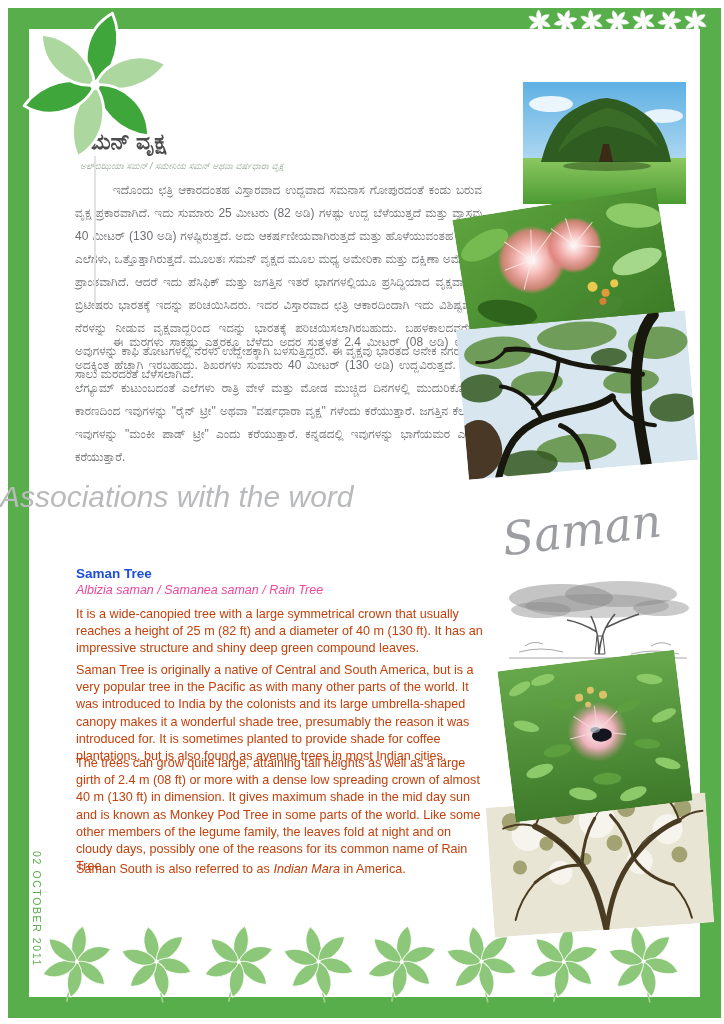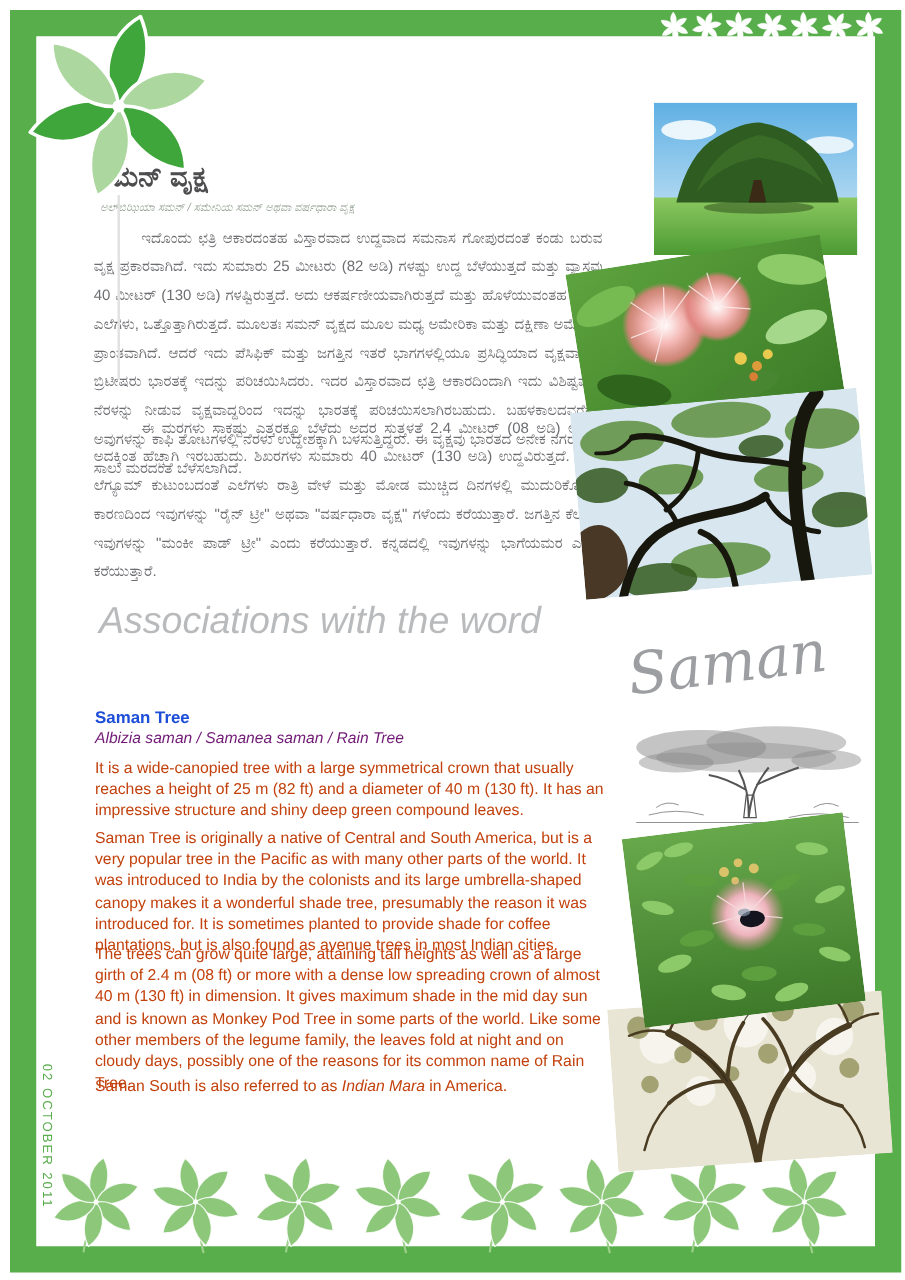--- a/index.html
+++ b/index.html
@@ -25,27 +25,27 @@
   .pw-bottom-row .p:nth-child(odd) svg{transform:rotate(14deg);}
   .pw-bottom-row .p:nth-child(even) svg{transform:rotate(-9deg);}
   
   .kn-title{position:absolute;left:78px;top:129px;font-size:22px;font-weight:bold;color:#4d4d4f;z-index:3;}
   .kn-sub{position:absolute;left:80px;top:161px;font-size:9px;font-style:italic;color:#99a598;z-index:3;}
   .kn-para{position:absolute;left:75px;width:407px;font-size:12px;line-height:23px;
         text-align:justify;text-indent:38px;color:#6d6e71;z-index:3;}
   .kn-p1{top:179px;}
   .kn-p2{top:331px;}
   
-  .headline1{position:absolute;left:0;top:480px;width:512px;text-align:center;
+  .headline1{position:absolute;left:0;top:480px;width:512px;text-align:left;
         font-size:30px;font-style:italic;color:#b9babc;z-index:3;}
   .headline2{position:absolute;left:502px;top:503px;font-size:46px;font-style:italic;
         font-family:"DejaVu Serif",serif;color:#9c9ea1;transform:rotate(-7deg);z-index:3;}
   
   .en-h{position:absolute;left:76px;top:566px;font-size:13.5px;font-weight:bold;color:#1d4ed8;z-index:3;}
-  .en-sub{position:absolute;left:76px;top:583px;font-size:12.5px;font-style:italic;color:#701a75;z-index:3;}
+  .en-sub{position:absolute;left:76px;top:583px;font-size:12.5px;font-style:italic;color:#ec4899;z-index:3;}
   .en-p{position:absolute;left:76px;width:409px;font-size:12.6px;line-height:17.2px;color:#c2410c;z-index:3;}
   .en-p1{top:606px;} .en-p2{top:662px;} .en-p3{top:755px;} .en-p4{top:861px;}
   .it{font-style:italic;}
   
   .photo{position:absolute;overflow:hidden;}
   .ph1{left:523px;top:82px;width:163px;height:122px;z-index:4;}
   .ph2{left:461px;top:203px;width:206px;height:127px;transform:rotate(-9deg);z-index:4;}
   .ph3{left:462px;top:320px;width:230px;height:150px;transform:rotate(-5deg);z-index:4;}
   .ph4{left:501px;top:576px;width:194px;height:86px;z-index:3;}
   .ph5{left:506px;top:660px;width:178px;height:152px;transform:rotate(-7deg);z-index:5;}

